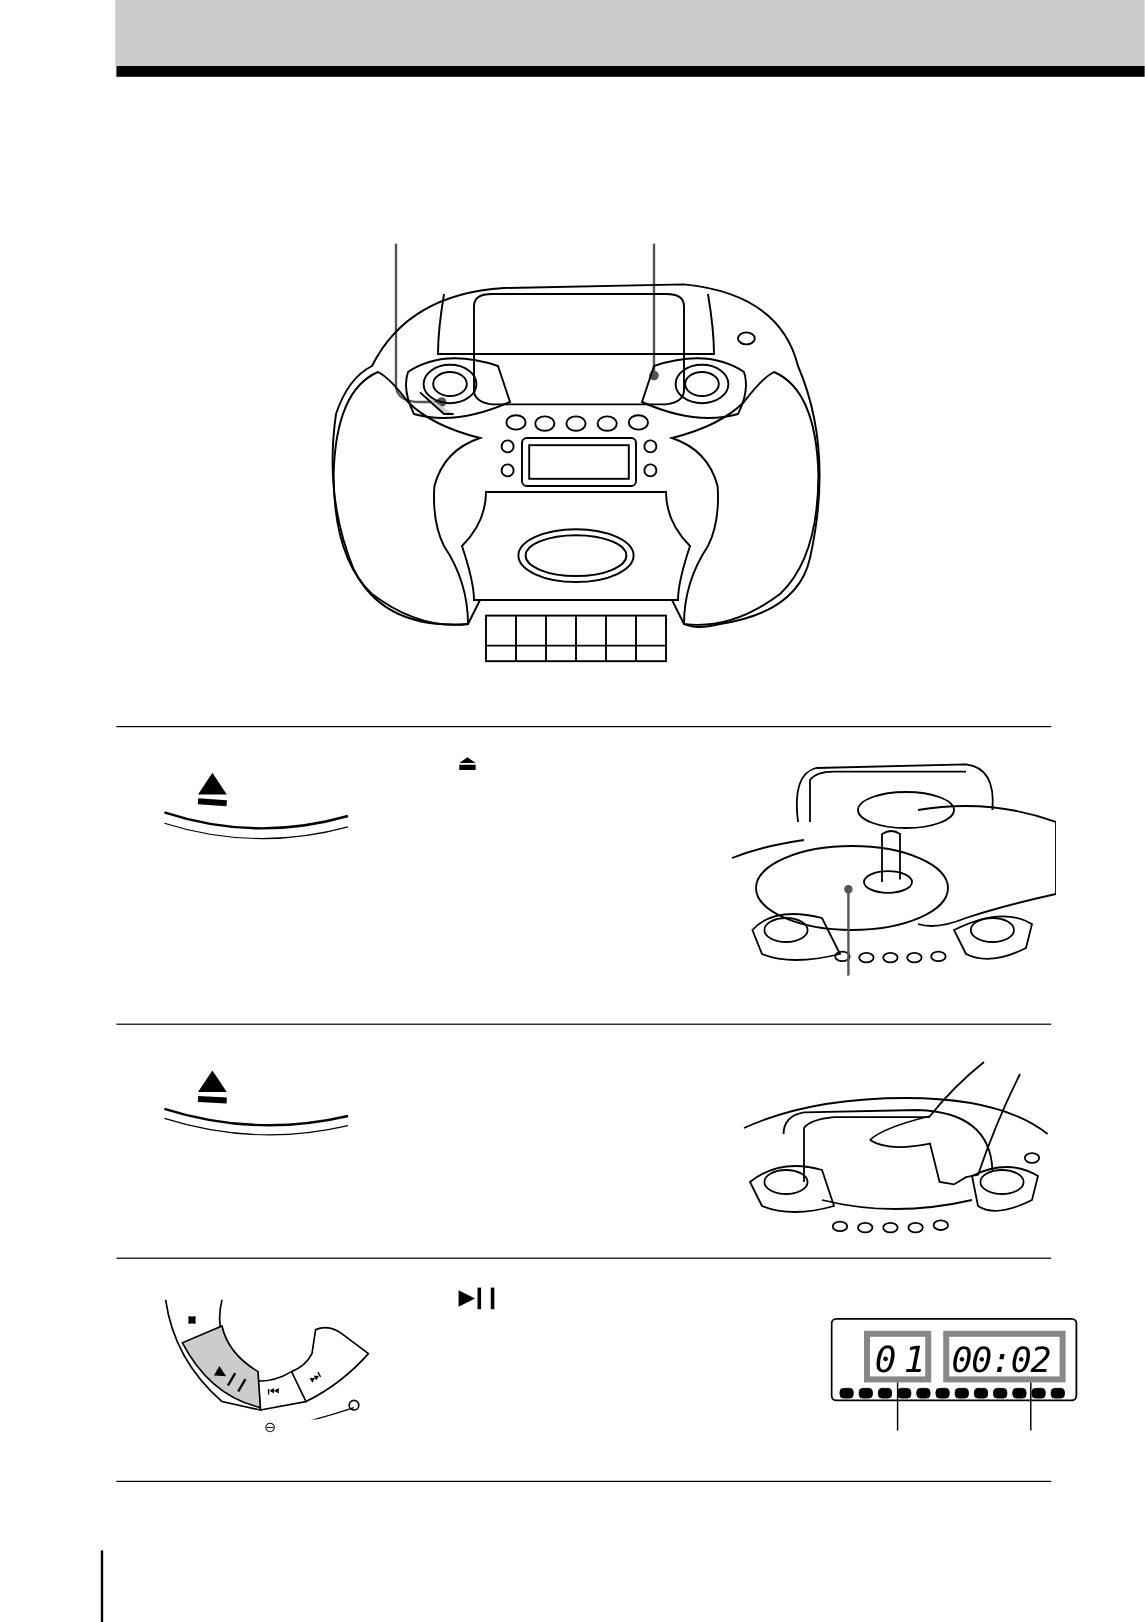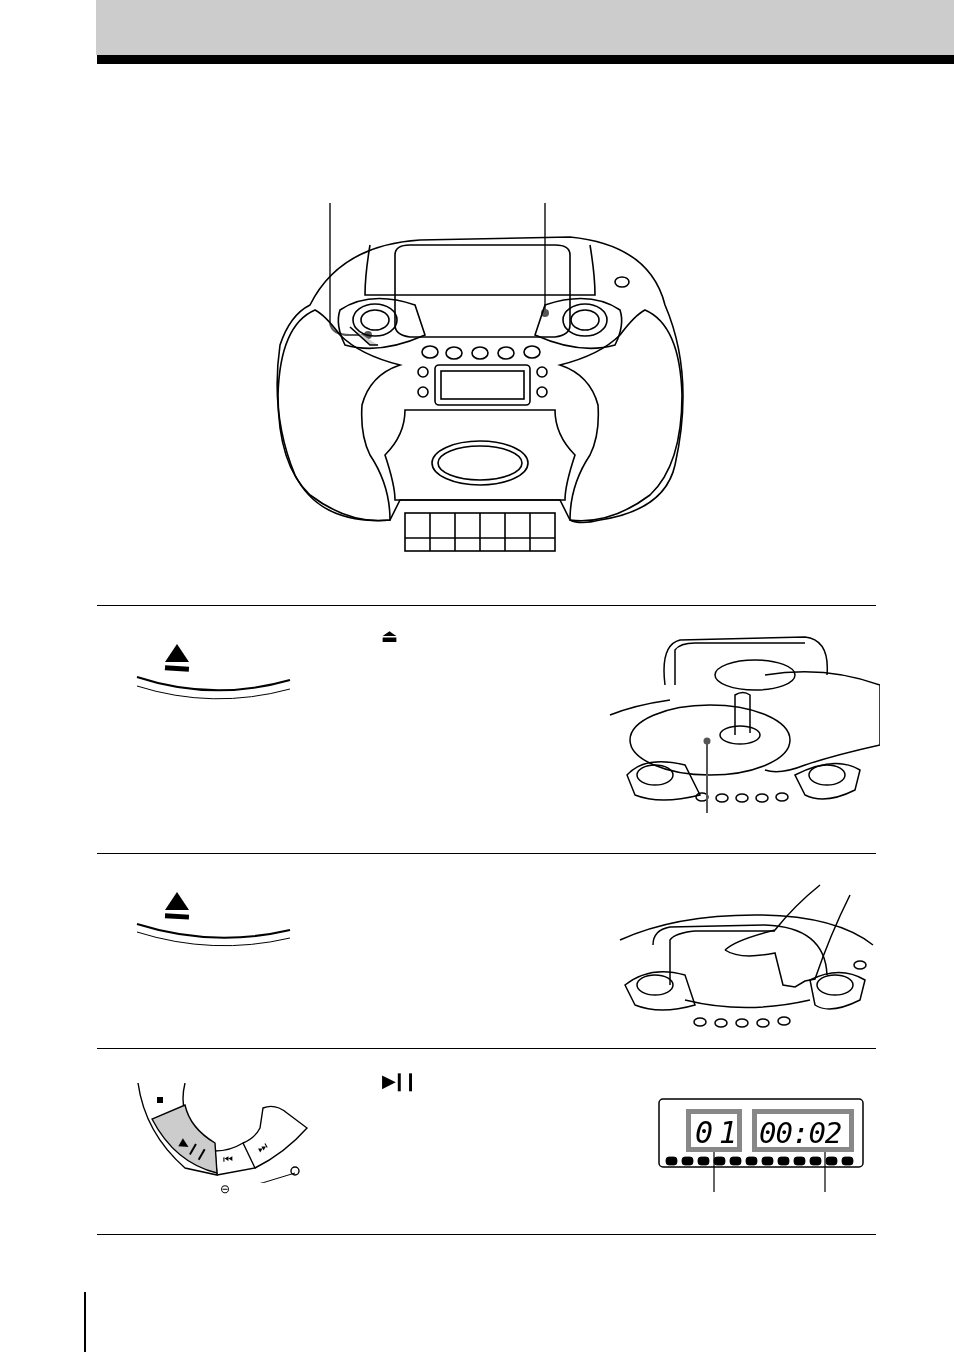--- a/index.html
+++ b/index.html
@@ -151,21 +151,21 @@
     <text x="44" y="62" font-size="12" fill="#000" stroke="none" font-family="DejaVu Sans, sans-serif" transform="rotate(30 44 62)">▶❙❙</text>
     <text x="88" y="80" font-size="11" fill="#000" stroke="none" font-family="DejaVu Sans, sans-serif">⏮</text>
     <text x="125" y="70" font-size="11" fill="#000" stroke="none" font-family="DejaVu Sans, sans-serif" transform="rotate(-30 125 70)">⏭</text>
     <path d="M95 108 Q130 100 160 90" stroke-width="1"></path>
     <circle cx="160" cy="88" r="4"></circle>
   </svg>
 </div>
 <div class="glyph" style="left:220px;top:1183px;font-size:12px;">⊖</div>
 <div class="glyph" style="left:382px;top:1072px;font-size:18px;letter-spacing:-4px;">▶❙❙</div>
 
-<div class="ill" style="left:658px;top:1098px;">
+<div class="ill" style="left:692px;top:1098px;">
   <svg width="210" height="120" viewBox="0 0 210 120" fill="none" stroke="#000">
     <rect x="1" y="1" width="204" height="68" rx="4" stroke-width="1.5"></rect>
     <rect x="28" y="11" width="56" height="43" fill="#888" stroke="none"></rect>
     <rect x="33" y="16" width="46" height="33" fill="#fff" stroke="none"></rect>
     <rect x="94" y="11" width="102" height="43" fill="#888" stroke="none"></rect>
     <rect x="99" y="16" width="92" height="33" fill="#fff" stroke="none"></rect>
     <text x="37" y="45" font-size="30" font-style="italic" fill="#000" stroke="none" font-family="DejaVu Sans Mono, monospace" letter-spacing="6">01</text>
     <text x="101" y="45" font-size="29" font-style="italic" fill="#000" stroke="none" font-family="DejaVu Sans Mono, monospace" letter-spacing="-1">00:02</text>
     <g font-size="6" fill="#000" stroke-width="0.8" font-family="DejaVu Sans, sans-serif">
       <rect x="8" y="59" width="11" height="8" rx="3"></rect>

